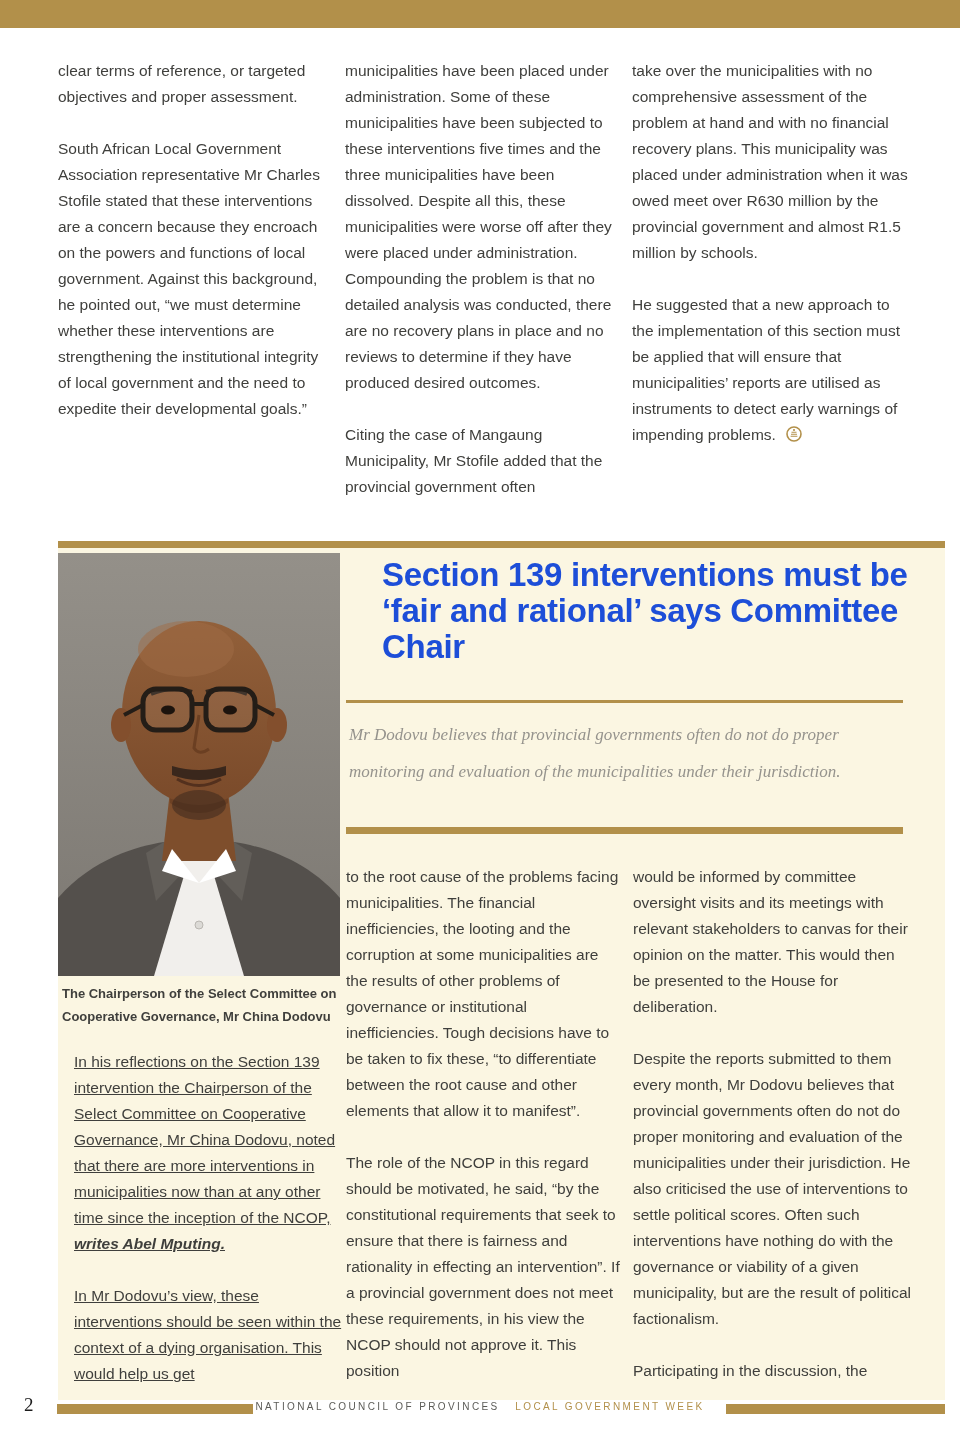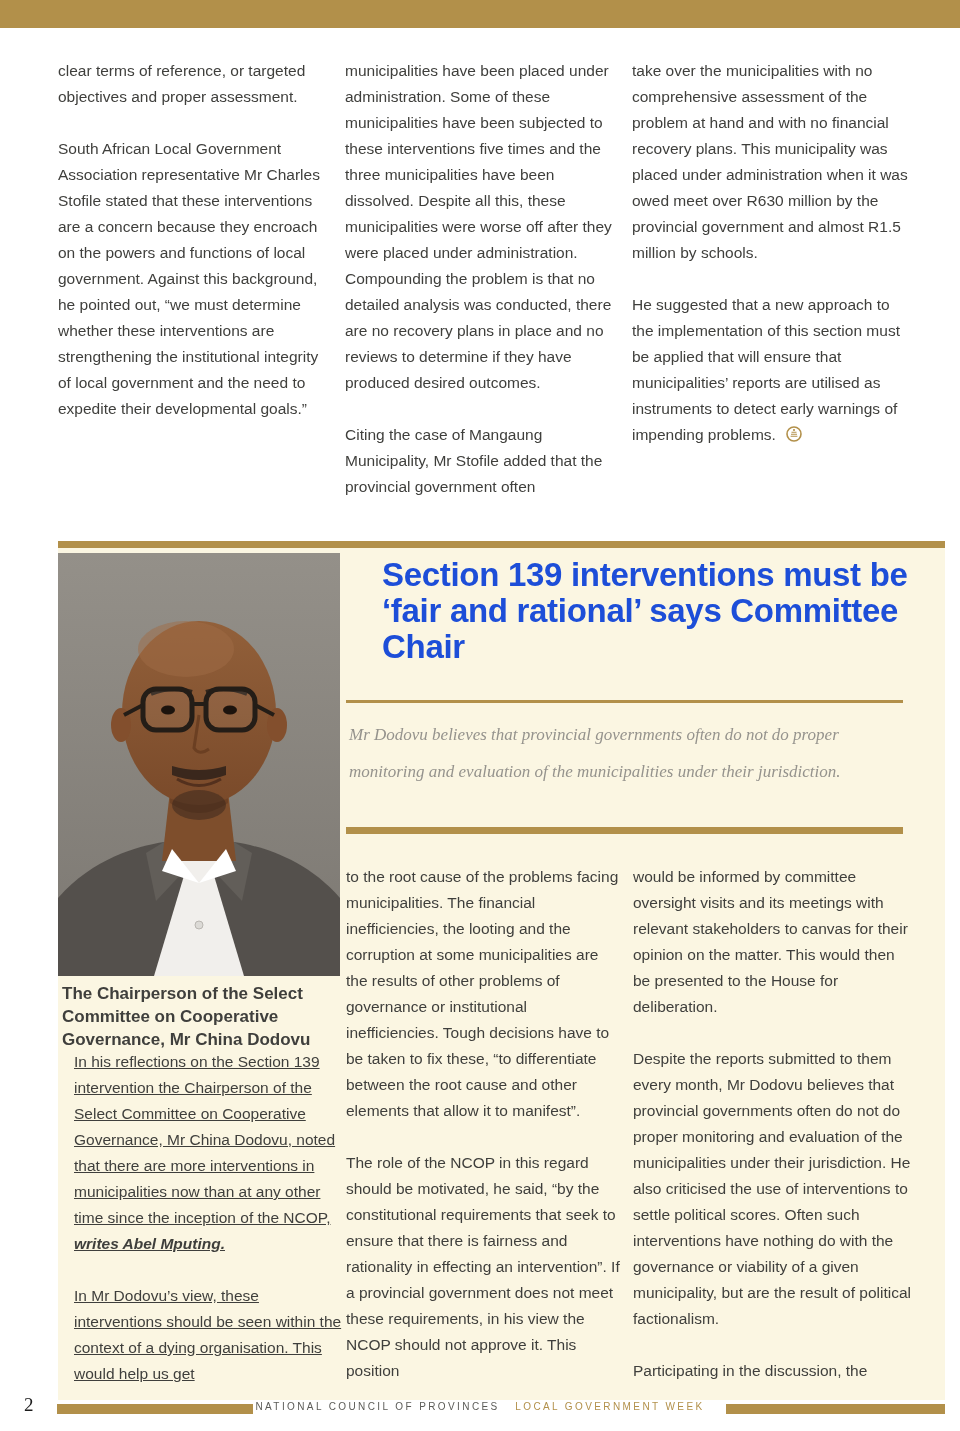--- a/index.html
+++ b/index.html
@@ -17,21 +17,21 @@
   .feature-accent{position:absolute;left:0;top:0;width:887px;height:7px;}
   .photo{position:absolute;left:0;top:12px;width:282px;height:423px;display:block;}
   .headline{position:absolute;left:288px;top:16px;width:572px;font-weight:bold;
             font-size:33px;line-height:36px;color:#1d4ed8;letter-spacing:-0.3px;margin-left:36px;}
   .rule-thin{position:absolute;left:288px;top:159px;width:557px;height:3px;}
   .standfirst{position:absolute;left:291px;top:175px;width:548px;
               font-family:"Liberation Serif","DejaVu Serif",serif;font-style:italic;
               font-size:17px;line-height:37px;color:#95938D;}
   .rule-thick{position:absolute;left:288px;top:286px;width:557px;height:7px;}
   .caption{position:absolute;left:4px;top:441px;width:278px;font-weight:bold;
-           font-size:17px;line-height:23px;color:#3F3F3C;}
+           font-size:13px;line-height:23px;color:#3F3F3C;}
   .fcol1{left:16px;top:508px;width:272px;text-decoration:underline;}
   .fcol2{left:288px;top:323px;width:278px;}
   .fcol3{left:575px;top:323px;width:280px;}
   .byline{font-weight:bold;font-style:italic;}
   .seal{display:inline-block;vertical-align:-2px;margin-left:6px;}
   .footer-bar-left{position:absolute;left:57px;top:1404px;width:196px;height:10px;}
   .footer-bar-right{position:absolute;left:726px;top:1404px;width:219px;height:10px;}
   .footer-text{position:absolute;left:0;top:1401px;width:960px;text-align:center;
                font-size:10px;font-weight:normal;letter-spacing:2.4px;color:#5B5B57;white-space:nowrap;}
   .footer-text .pub{color:#B2904A;}

